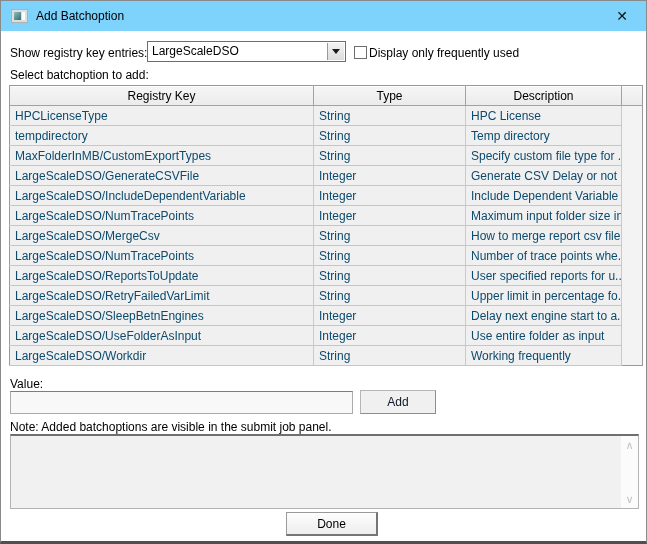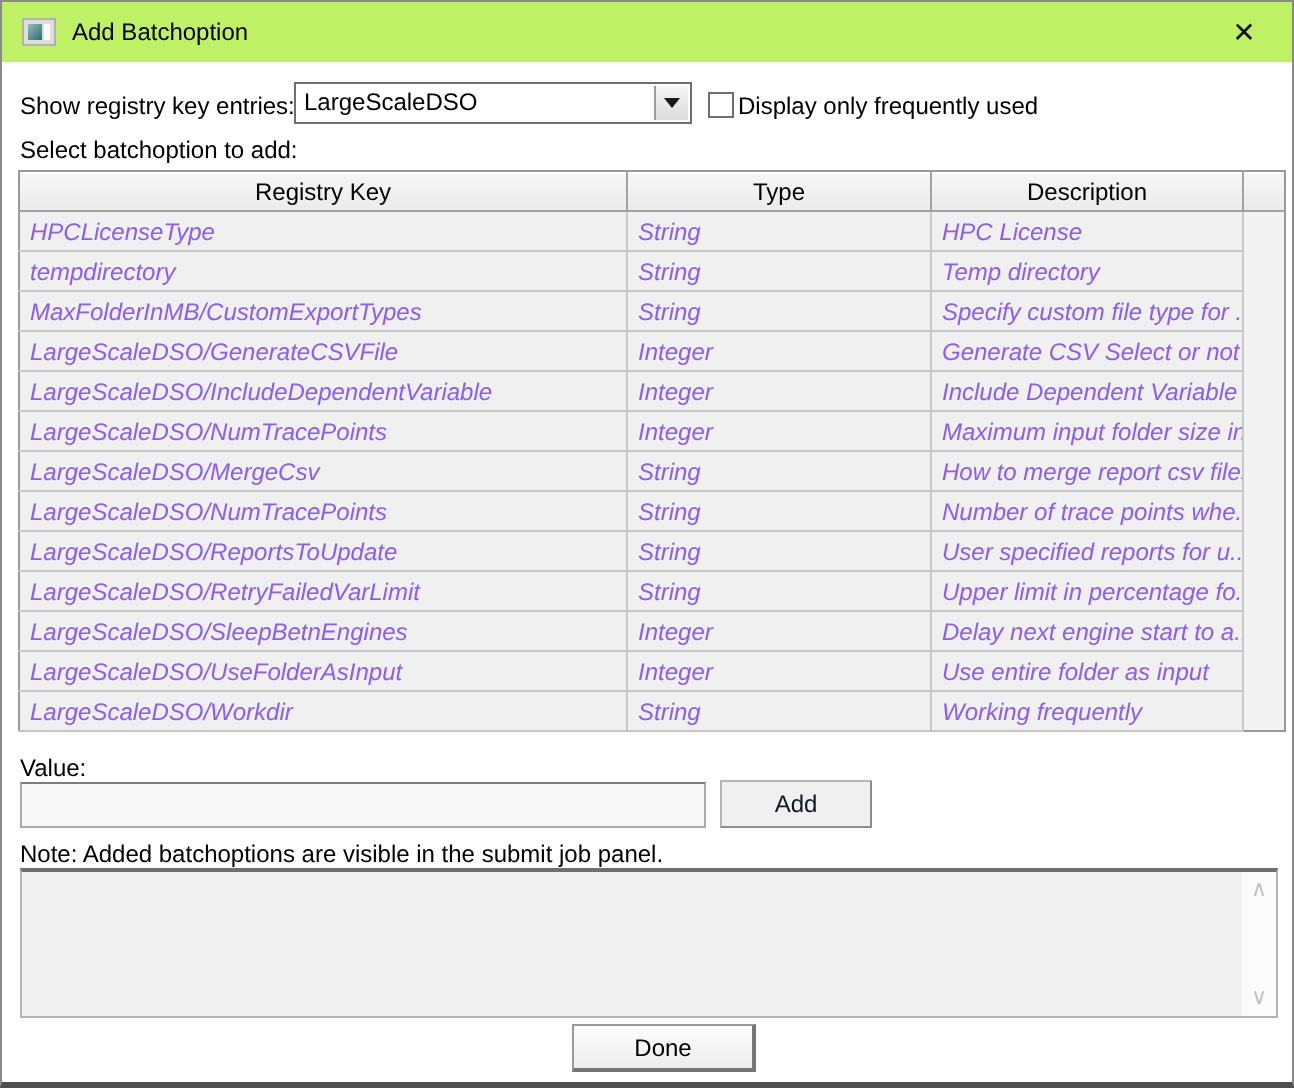--- a/index.html
+++ b/index.html
@@ -14,21 +14,21 @@
     background: #ffffff;
     border: 1px solid #8a8a8a;
     border-bottom: 3px solid #4f4f4f;
     overflow: hidden;
     font-size: 12px;
     color: #000;
   }
   
   .titlebar {
     position: absolute; left: 0; top: 0; right: 0; height: 30px;
-    background: #bef264;
+    background: #7dd3fc;
     display: flex; align-items: center;
   }
   .app-icon {
     width: 17px; height: 14px;
     margin-left: 10px;
     background: #dededd;
     border: 1px solid #aeb3ae;
     display: flex;
     padding: 2px;
   }
@@ -91,22 +91,21 @@
   }
   .grid th:last-child { border-right: none; }
   .grid td {
     height: 20px;
     background: #f0f0f0;
     border-right: 1px solid #c9c9c9;
     border-bottom: 1px solid #c6c6c6;
     padding: 0 5px;
     vertical-align: middle;
     overflow: hidden; white-space: nowrap;
-    color: #8b5cf6;
-    font-style: italic;
+    color: #0c4a6e;
   }
   .grid td.filler {
     background: #f3f3f3;
     border-right: none; border-bottom: none;
   }
   
   .value-label { left: 9px; top: 376px; }
   .value-input {
     position: absolute; left: 9px; top: 390px; width: 343px; height: 23px;
     background: #f8f8f8;
@@ -213,21 +212,21 @@
         </tr>
         <tr>
           <td>MaxFolderInMB/CustomExportTypes</td>
           <td>String</td>
           <td>Specify custom file type for ...</td>
           <td class="filler"></td>
         </tr>
         <tr>
           <td>LargeScaleDSO/GenerateCSVFile</td>
           <td>Integer</td>
-          <td>Generate CSV Select or not</td>
+          <td>Generate CSV Delay or not</td>
           <td class="filler"></td>
         </tr>
         <tr>
           <td>LargeScaleDSO/IncludeDependentVariable</td>
           <td>Integer</td>
           <td>Include Dependent Variable ...</td>
           <td class="filler"></td>
         </tr>
         <tr>
           <td>LargeScaleDSO/NumTracePoints</td>

